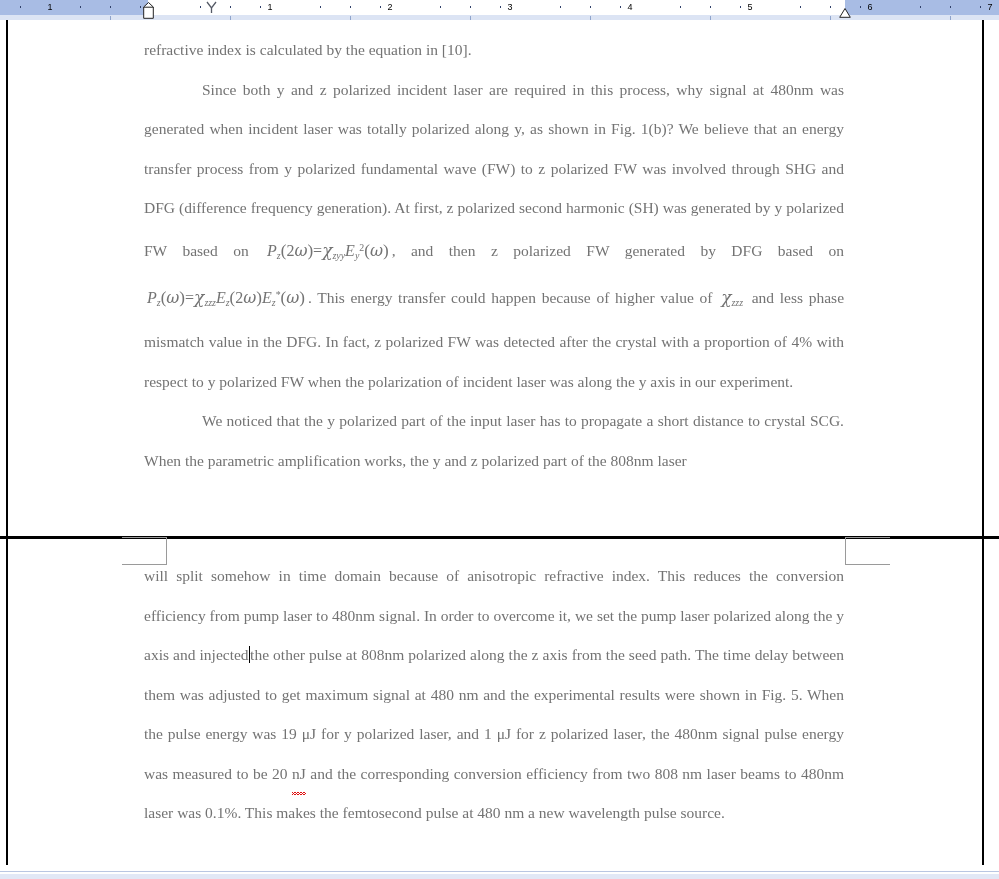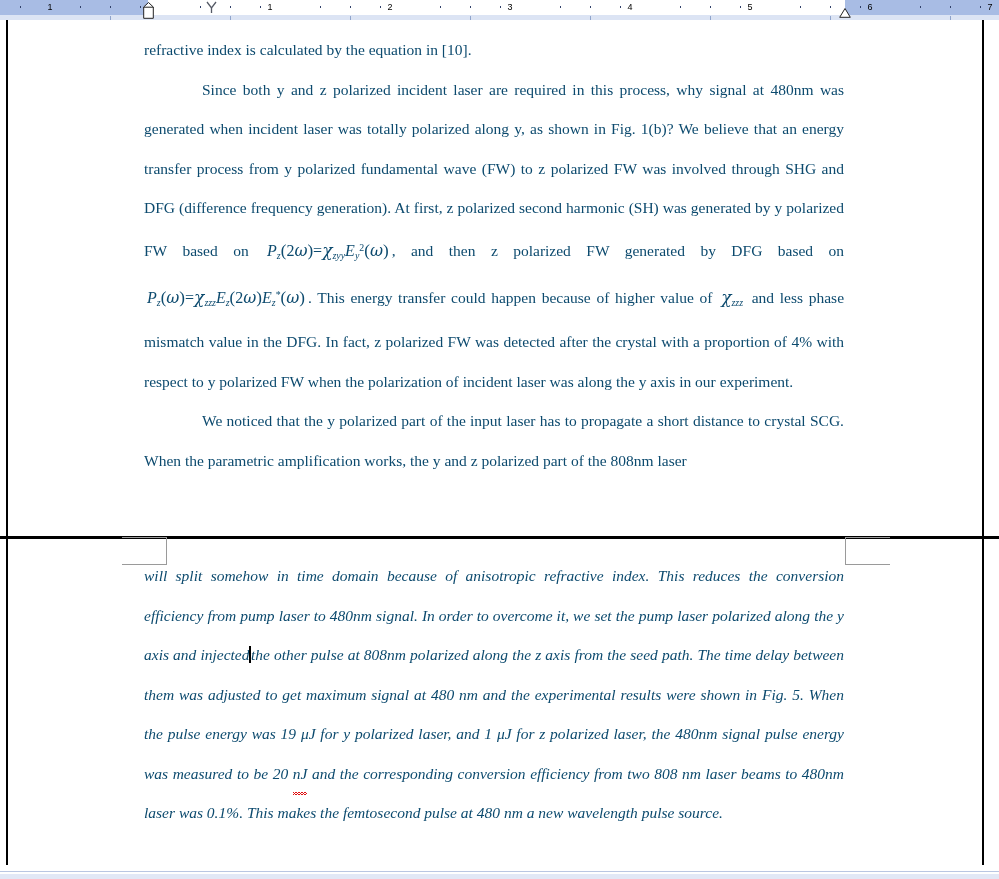--- a/index.html
+++ b/index.html
@@ -119,21 +119,21 @@
   }
 
   
   .body-text {
     position: absolute;
     left: 144px;
     width: 700px;
     top: 12px;
     font-size: 15.5px;
     line-height: 39.5px;
-    color: #0c4a6e;
+    color: #737373;
     text-align: justify;
     -webkit-user-select: none;
     user-select: none;
   }
   .body-text.lower {
     top: 0;
   }
   p.para {
     margin: 0;
     text-align: justify;
@@ -311,21 +311,21 @@
 
     <p class="para">
       <span class="indent-sp"></span><span>We noticed that the y polarized part of the input laser has to propagate a short distance to crystal SCG. When the parametric amplification works, the y and z polarized part of the 808nm laser</span>
     </p>
   </div>
 
   <div class="page-break" style="top:516px;"></div>
   <div class="crop-mark left" style="left:122px; top:517px;"></div>
   <div class="crop-mark right" style="left:845px; top:517px;"></div>
 
-  <div class="body-text lower" style="top:536px; height:320px;font-style:italic;">
+  <div class="body-text lower" style="top:536px; height:320px;">
     <p class="para">
       <span>will split somehow in time domain because of anisotropic refractive index. This reduces the conversion efficiency from pump laser to 480nm signal. In order to overcome it, we set the pump laser polarized along the y axis and injected</span><span class="caret"></span><span>the other pulse at 808nm polarized along the z axis from the seed path. The time delay between them was adjusted to get maximum signal at 480 nm and the experimental results were shown in Fig. 5. When the pulse energy was 19 μJ for y polarized laser, and 1 μJ for z polarized laser, the 480nm signal pulse energy was measured to be 20 </span><span class="spell">nJ</span><span> and the corresponding conversion efficiency from two 808 nm laser beams to 480nm laser was 0.1%. This makes the femtosecond pulse at 480 nm a new wavelength pulse source.</span>
     </p>
   </div>
 
   <div class="page-bottom-line"></div>
   <div class="page-bottom-band"></div>
 </div>
 
 </body></html>

